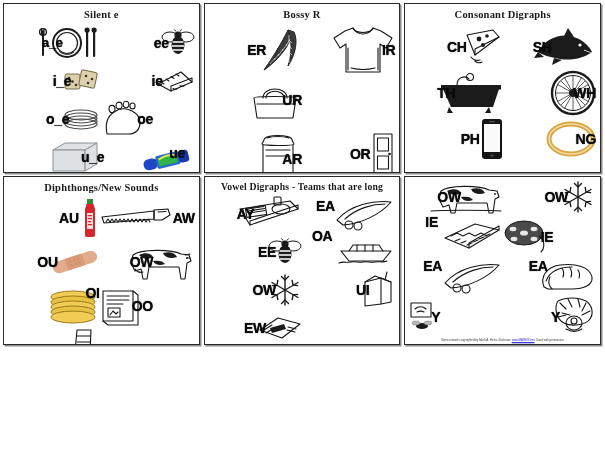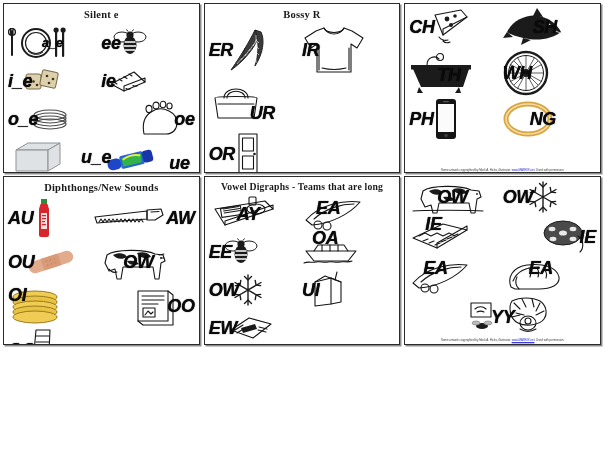--- a/index.html
+++ b/index.html
@@ -46,40 +46,39 @@
     grid-template-columns:1fr 1fr;
     align-items:center;
     justify-items:center;
     padding:0 4px;
     box-sizing:border-box;
   }
   .grid.rows4{grid-template-rows:repeat(4,1fr);}
   .cell{
     display:flex;
     align-items:center;
-    justify-content:flex-start;
+    justify-content:flex-end;
     gap:1px;
     width:100%;
     height:100%;
     position:relative;
-    font-style:italic;
   }
   .cell.rev{flex-direction:row-reverse;}
   .lbl{
     font-family:"Liberation Sans", sans-serif;
     font-weight:700;
     color:#0a0a0a;
     font-size:13px;
     letter-spacing:-0.3px;
     line-height:1;
     position:relative;
     z-index:3;
     text-shadow:0 0 1px #000;
   }
-  .lbl.lg{font-size:18px;}
+  .lbl.lg{font-size:14px;}
   .art{
     position:relative;
     z-index:1;
     display:flex;
     align-items:center;
     justify-content:center;
     flex:0 0 auto;
   }
   .overlap{margin-left:-9px;}
   .overlapR{margin-right:-9px;}
@@ -225,21 +224,21 @@
           <svg width="58" height="30" viewBox="0 0 58 30">
             <g transform="rotate(-14 29 18)">
               <rect x="6" y="13" width="14" height="11" rx="5" fill="#1d46c8"></rect>
               <rect x="19" y="12" width="24" height="13" rx="2" fill="#2763d8"></rect>
               <path d="M21 14h20l-1 9H21z" fill="#2fb34a"></path>
               <path d="M22 16c6-2.5 12-2.5 18 0" fill="none" stroke="#e8e84a" stroke-width="2"></path>
               <rect x="42" y="12.5" width="10" height="12" rx="3" fill="#1836a8"></rect>
             </g>
           </svg>
         </span>
-        <span class="lbl lg" style="position:absolute;left:20px;top:16px;padding-left:48px;">ue</span>
+        <span class="lbl lg" style="position:absolute;left:20px;top:8px;padding-left:48px;">ue</span>
       </div>
 
     </div>
     <div class="footer">
       <span>Artwork copyrighted by Mark A. Hicks, illustrator. </span><span class="lnk">www.MARKIX.net</span><span>. Used with permission.</span>
     </div>
   </div>
 
   <div class="panel">
     <div class="panel-title">Bossy R</div>
@@ -277,47 +276,59 @@
 
       <div class="cell">
         <span class="art">
           <svg width="54" height="40" viewBox="0 0 54 40">
             <path class="mono" d="M6 16 C6 14 48 14 48 16 L45 36 L9 36 Z"></path>
             <path class="mono" d="M15 16 C15 4 39 4 39 16"></path>
             <path class="mono" d="M18 16 C18 7 36 7 36 16" stroke-width=".8"></path>
             <path class="mono" stroke-width=".8" d="M9 22h36"></path>
           </svg>
         </span>
-        <span class="lbl lg" style="position:absolute;top:28px;padding-left:41px;">UR</span>
+        <span class="lbl lg" style="position:absolute;top:17px;padding-left:41px;">UR</span>
       </div>
 
       <div class="cell">
         <span class="lbl"></span>
       </div>
 
+      <div class="cell">
+        <span class="art">
+          <svg width="48" height="52" viewBox="0 0 48 52">
+            <path class="mono" d="M10 12 C10 6 38 6 38 12 L40 16 C40 18 8 18 8 16 Z"></path>
+            <path class="mono" d="M9 17 L9 46 C9 50 39 50 39 46 L39 17"></path>
+            <path class="mono" stroke-width=".8" d="M12 22h24M12 28h24"></path>
+            <path class="mono" stroke-width=".7" d="M13 10c6-2 16-2 22 0"></path>
+          </svg>
+        </span>
+        <span class="lbl lg" style="position:absolute;top:24px;">AR</span>
+      </div>
 
       <div class="cell">
         <span class="lbl lg">OR</span>
         <span class="art">
           <svg width="24" height="44" viewBox="0 0 24 44">
             <rect x="3" y="2" width="18" height="40" class="mono"></rect>
             <rect x="6.5" y="6" width="11" height="13" class="mono" stroke-width=".9"></rect>
             <rect x="6.5" y="24" width="11" height="13" class="mono" stroke-width=".9"></rect>
             <circle cx="18.5" cy="22" r="1.3" class="solid"></circle>
           </svg>
         </span>
       </div>
 
     </div>
     <div class="footer" style="visibility:hidden">
       
     </div>
   </div>
 
   <div class="panel">
+    <div class="panel-title">Consonant Digraphs</div>
     <div class="grid rows4" style="grid-template-rows:1fr 1fr 1fr .55fr">
 
       <div class="cell">
         <span class="lbl lg">CH</span>
         <span class="art overlap">
           <svg width="44" height="40" viewBox="0 0 44 40">
             <path class="mono" d="M8 8 L34 3 L40 10 L16 28 Z"></path>
             <path class="mono" d="M16 28 L16 22 L40 10"></path>
             <g class="solid">
               <circle cx="20" cy="12" r="2.4"></circle>

